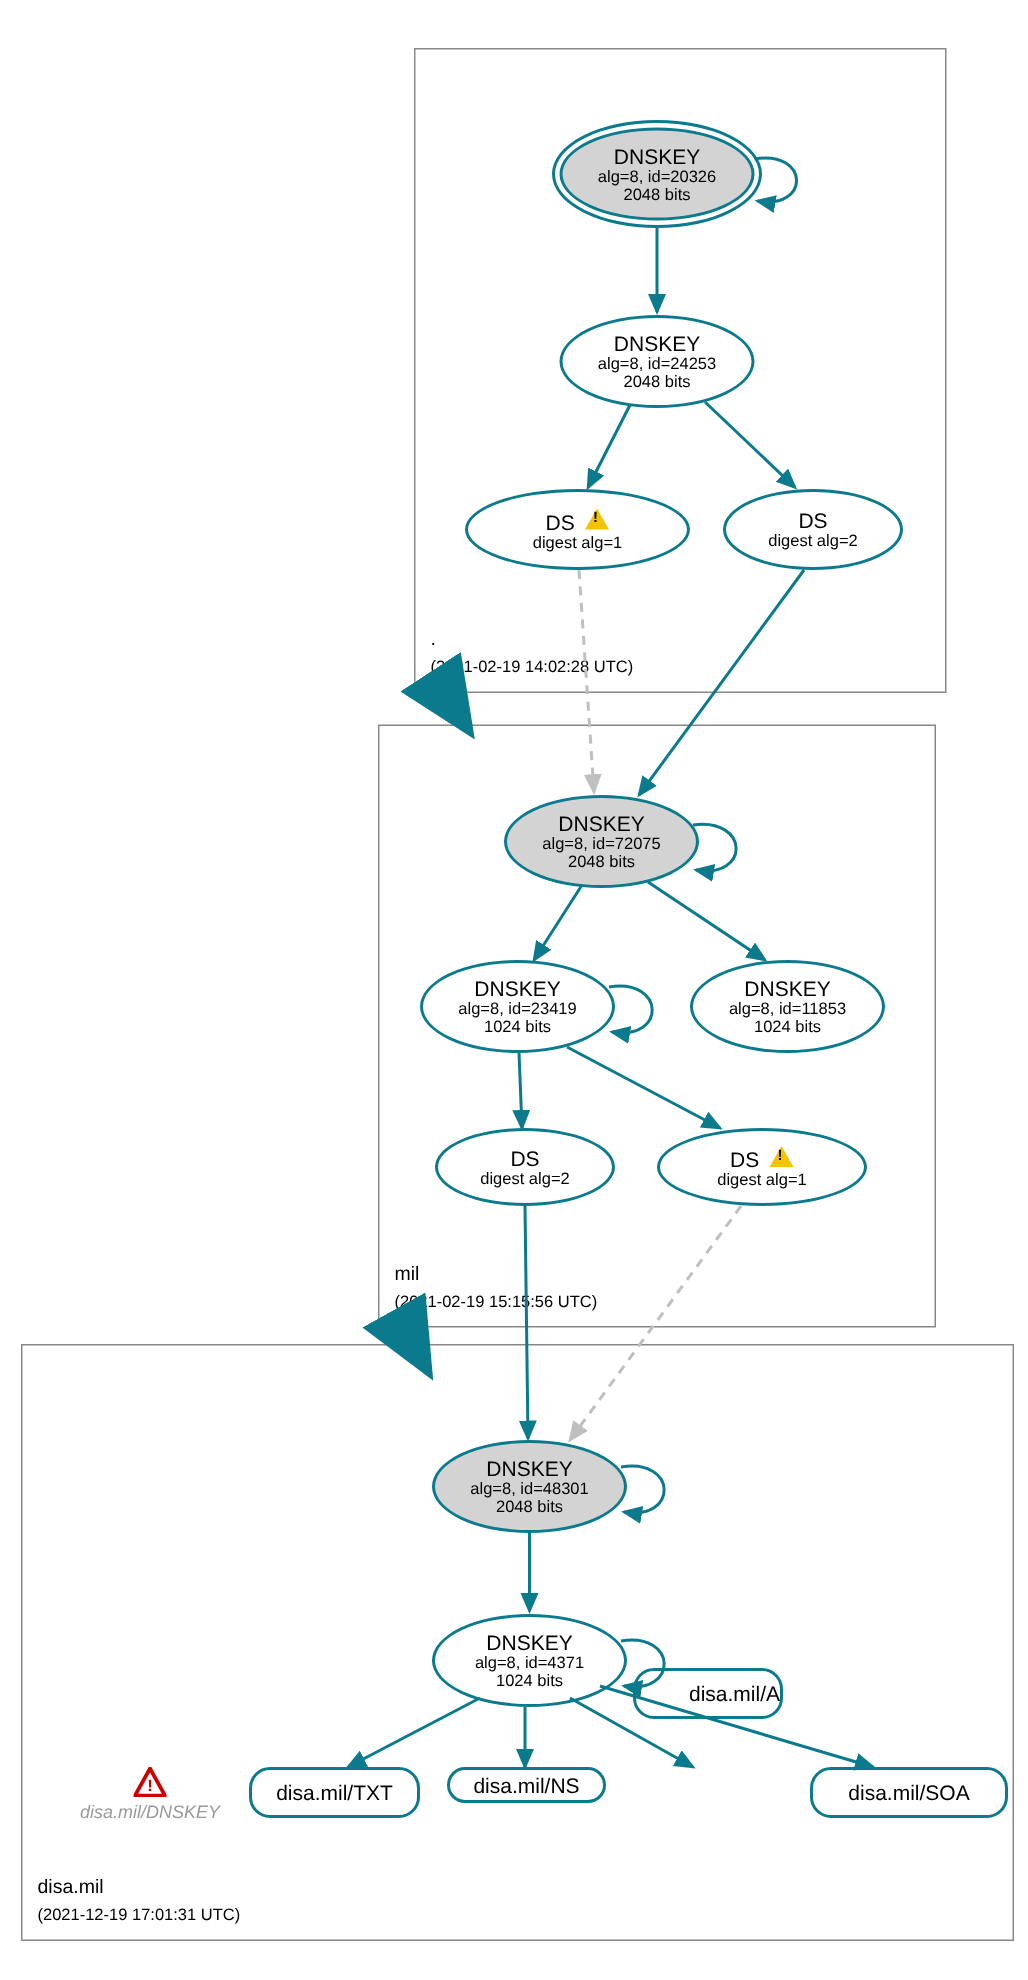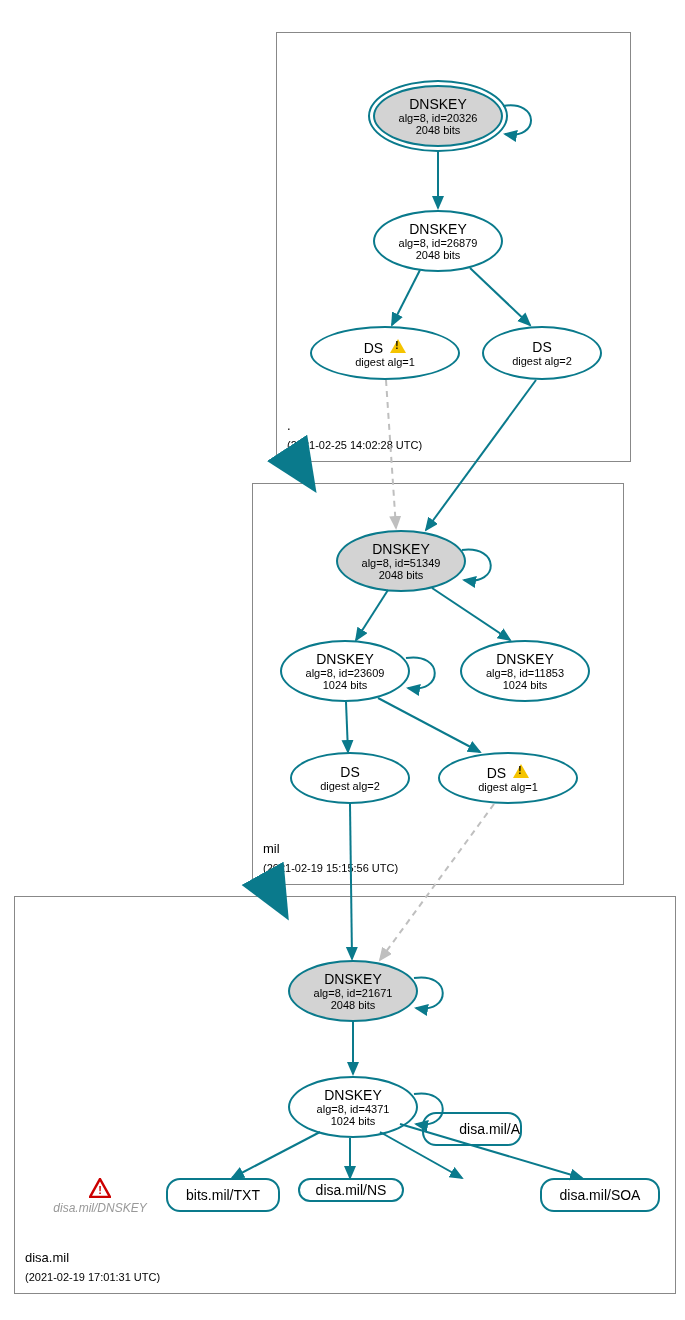--- a/index.html
+++ b/index.html
@@ -59,65 +59,65 @@
     width:685px;height:1320px;
     pointer-events:none;
   }
   .grey-italic { color:#999; font-style:italic; font-size:12px;margin-top:28px; }
 </style>
 </head>
 <body>
 
 <div class="zone-box" style="left:276px;top:32px;width:353px;height:428px;">
   <div style="position:absolute;left:10px;bottom:28px;" class="zone-inner-label">.</div>
-  <div style="position:absolute;left:10px;bottom:10px;" class="zone-inner-ts">(2021-02-25 14:02:28 UTC)</div>
+  <div style="position:absolute;left:10px;bottom:10px;" class="zone-inner-ts">(2021-02-19 14:02:28 UTC)</div>
 </div>
 
 <div class="zone-box" style="left:252px;top:483px;width:370px;height:400px;">
   <div style="position:absolute;left:10px;bottom:28px;" class="zone-inner-label">mil</div>
   <div style="position:absolute;left:10px;bottom:10px;" class="zone-inner-ts">(2021-02-19 15:15:56 UTC)</div>
 </div>
 
 <div class="zone-box" style="left:14px;top:896px;width:660px;height:396px;">
   <div style="position:absolute;left:10px;bottom:28px;" class="zone-inner-label">disa.mil</div>
-  <div style="position:absolute;left:10px;bottom:10px;" class="zone-inner-ts">(2021-02-19 17:01:31 UTC)</div>
+  <div style="position:absolute;left:10px;bottom:10px;" class="zone-inner-ts">(2021-12-19 17:01:31 UTC)</div>
 </div>
 
 <div class="double-outer" style="left:368px;top:80px;width:140px;height:72px;"></div>
 <div class="ellipse grey" style="left:373px;top:85px;width:130px;height:62px;">
   <span class="title">DNSKEY</span>
   <span class="sub">alg=8, id=20326</span>
   <span class="sub">2048 bits</span>
 </div>
 
 <div class="ellipse" style="left:373px;top:210px;width:130px;height:62px;">
   <span class="title">DNSKEY</span>
-  <span class="sub">alg=8, id=26879</span>
+  <span class="sub">alg=8, id=24253</span>
   <span class="sub">2048 bits</span>
 </div>
 
 <div class="ellipse" style="left:310px;top:326px;width:150px;height:54px;">
   <span style="white-space:nowrap;"><span class="title">DS</span>&nbsp;&nbsp;<span style="display:inline-block;width:0;height:0;border-left:8px solid transparent;border-right:8px solid transparent;border-bottom:14px solid #f5c400;position:relative;"><span style="position:absolute;left:-3px;top:1px;font-size:10px;font-weight:bold;">!</span></span></span>
   <span class="sub">digest alg=1</span>
 </div>
 
 <div class="ellipse" style="left:482px;top:326px;width:120px;height:54px;">
   <span class="title">DS</span>
   <span class="sub">digest alg=2</span>
 </div>
 
 <div class="ellipse grey" style="left:336px;top:530px;width:130px;height:62px;">
   <span class="title">DNSKEY</span>
-  <span class="sub">alg=8, id=51349</span>
+  <span class="sub">alg=8, id=72075</span>
   <span class="sub">2048 bits</span>
 </div>
 
 <div class="ellipse" style="left:280px;top:640px;width:130px;height:62px;">
   <span class="title">DNSKEY</span>
-  <span class="sub">alg=8, id=23609</span>
+  <span class="sub">alg=8, id=23419</span>
   <span class="sub">1024 bits</span>
 </div>
 
 <div class="ellipse" style="left:460px;top:640px;width:130px;height:62px;">
   <span class="title">DNSKEY</span>
   <span class="sub">alg=8, id=11853</span>
   <span class="sub">1024 bits</span>
 </div>
 
 <div class="ellipse" style="left:290px;top:752px;width:120px;height:52px;">
@@ -125,40 +125,40 @@
   <span class="sub">digest alg=2</span>
 </div>
 
 <div class="ellipse" style="left:438px;top:752px;width:140px;height:52px;">
   <span style="white-space:nowrap;"><span class="title">DS</span>&nbsp;&nbsp;<span style="display:inline-block;width:0;height:0;border-left:8px solid transparent;border-right:8px solid transparent;border-bottom:14px solid #f5c400;position:relative;"><span style="position:absolute;left:-3px;top:1px;font-size:10px;font-weight:bold;">!</span></span></span>
   <span class="sub">digest alg=1</span>
 </div>
 
 <div class="ellipse grey" style="left:288px;top:960px;width:130px;height:62px;">
   <span class="title">DNSKEY</span>
-  <span class="sub">alg=8, id=21671</span>
+  <span class="sub">alg=8, id=48301</span>
   <span class="sub">2048 bits</span>
 </div>
 
 <div class="ellipse" style="left:288px;top:1076px;width:130px;height:62px;">
   <span class="title">DNSKEY</span>
   <span class="sub">alg=8, id=4371</span>
   <span class="sub">1024 bits</span>
 </div>
 
 <div class="rr" style="left:166px;top:1178px;width:114px;height:34px;">
-  <span>bits.mil/TXT</span>
+  <span>disa.mil/TXT</span>
 </div>
 <div class="rr" style="left:298px;top:1178px;width:106px;height:24px;">
   <span>disa.mil/NS</span>
 </div>
 <div class="rr" style="left:422px;top:1112px;width:100px;height:34px;justify-content:flex-end;">
   <span>disa.mil/A</span>
 </div>
-<div class="rr" style="left:540px;top:1178px;width:120px;height:34px;">
+<div class="rr" style="left:540px;top:1178px;width:132px;height:34px;">
   <span>disa.mil/SOA</span>
 </div>
 
 <div style="position:absolute;left:50px;top:1178px;text-align:center;width:100px;">
   <svg width="22" height="20" style="display:block;margin:0 auto 2px;">
     <polygon points="11,1 21,19 1,19" fill="#fff" stroke="#c00" stroke-width="2.5"></polygon>
     <text x="11" y="16" text-anchor="middle" font-size="11" font-weight="bold" fill="#c00">!</text>
   </svg>
   <span class="grey-italic">disa.mil/DNSKEY</span>
 </div>

